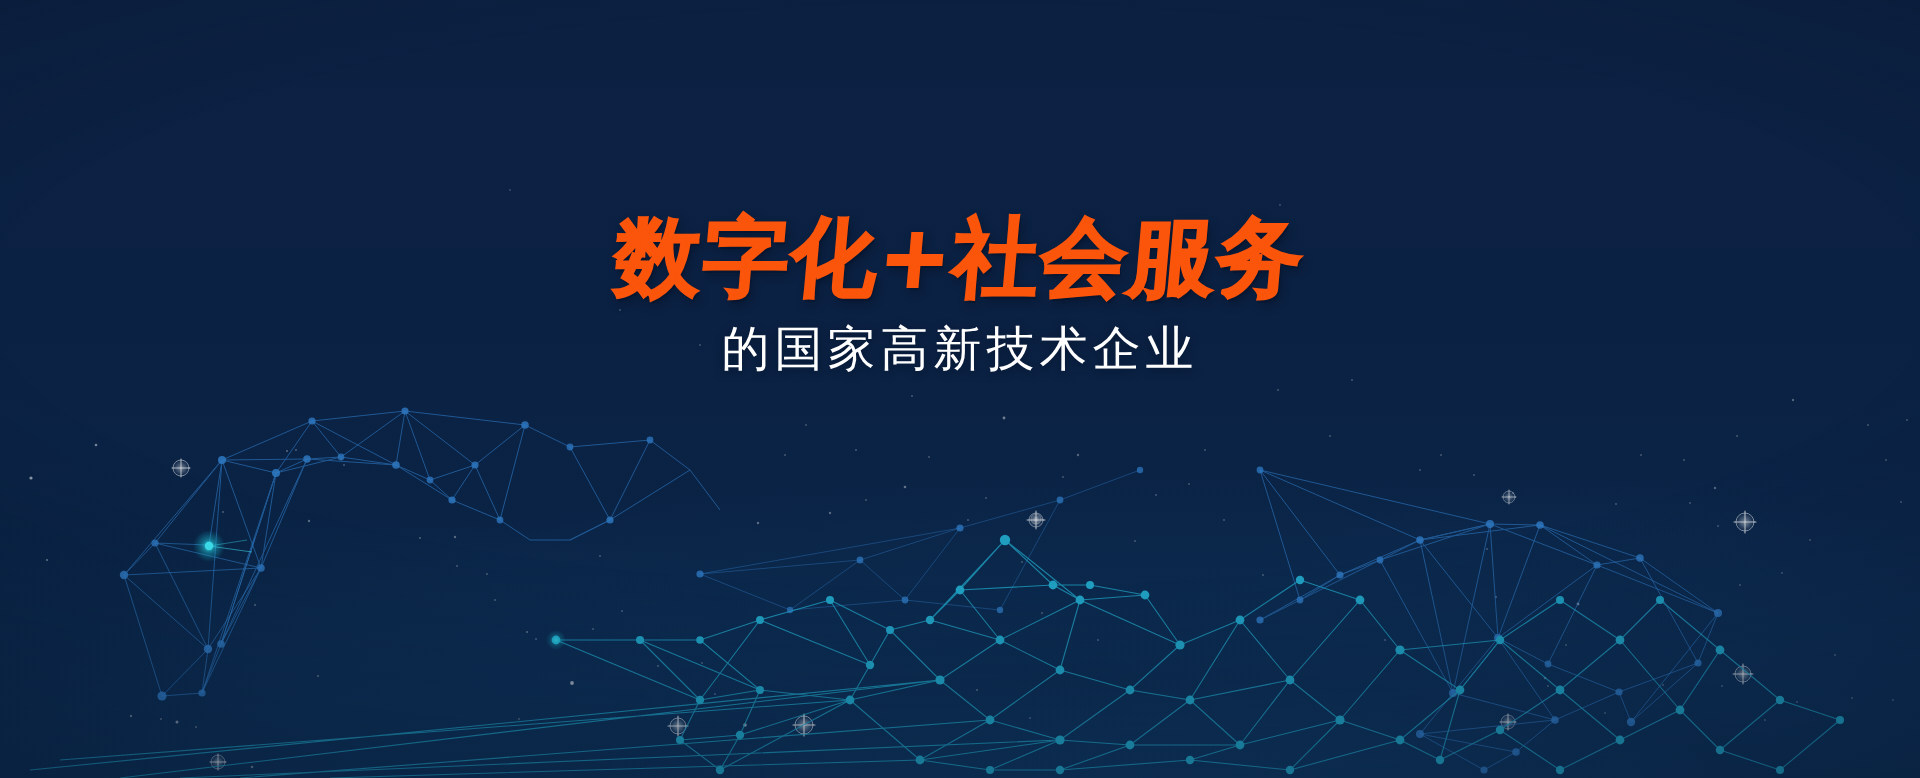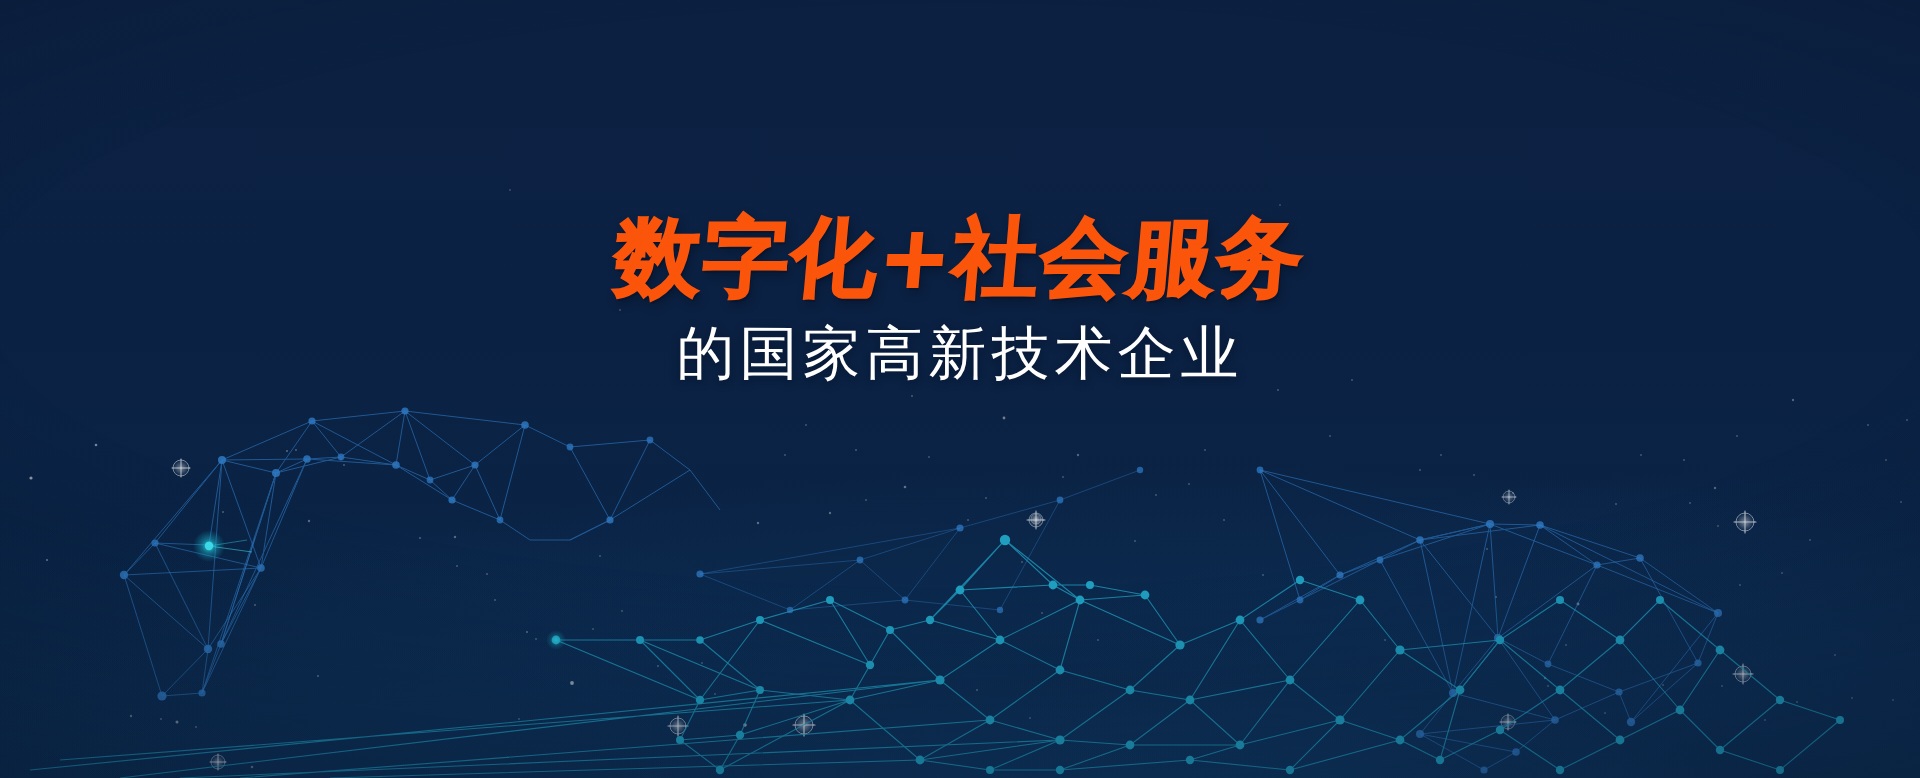--- a/index.html
+++ b/index.html
@@ -59,21 +59,21 @@
       0 0 1px #fa550a,
       2px 3px 0 rgba(7,22,48,0.85),
       3px 5px 10px rgba(4,13,30,0.5);
     -webkit-text-stroke: 2px #fa550a;
     margin: 0 0 8px 0;
     white-space: nowrap;
   }
   .subline {
     font-family: "DejaVu Serif", serif;
     font-weight: normal;
-    font-size: 58px;
+    font-size: 48px;
     line-height: 1.0;
     letter-spacing: 5px;
     color: #ffffff;
     margin: 16px 0 0 0;
     text-shadow: 0 2px 8px rgba(5,18,40,0.75);
     white-space: nowrap;
     text-align: center;
   }
 </style>
 </head>

